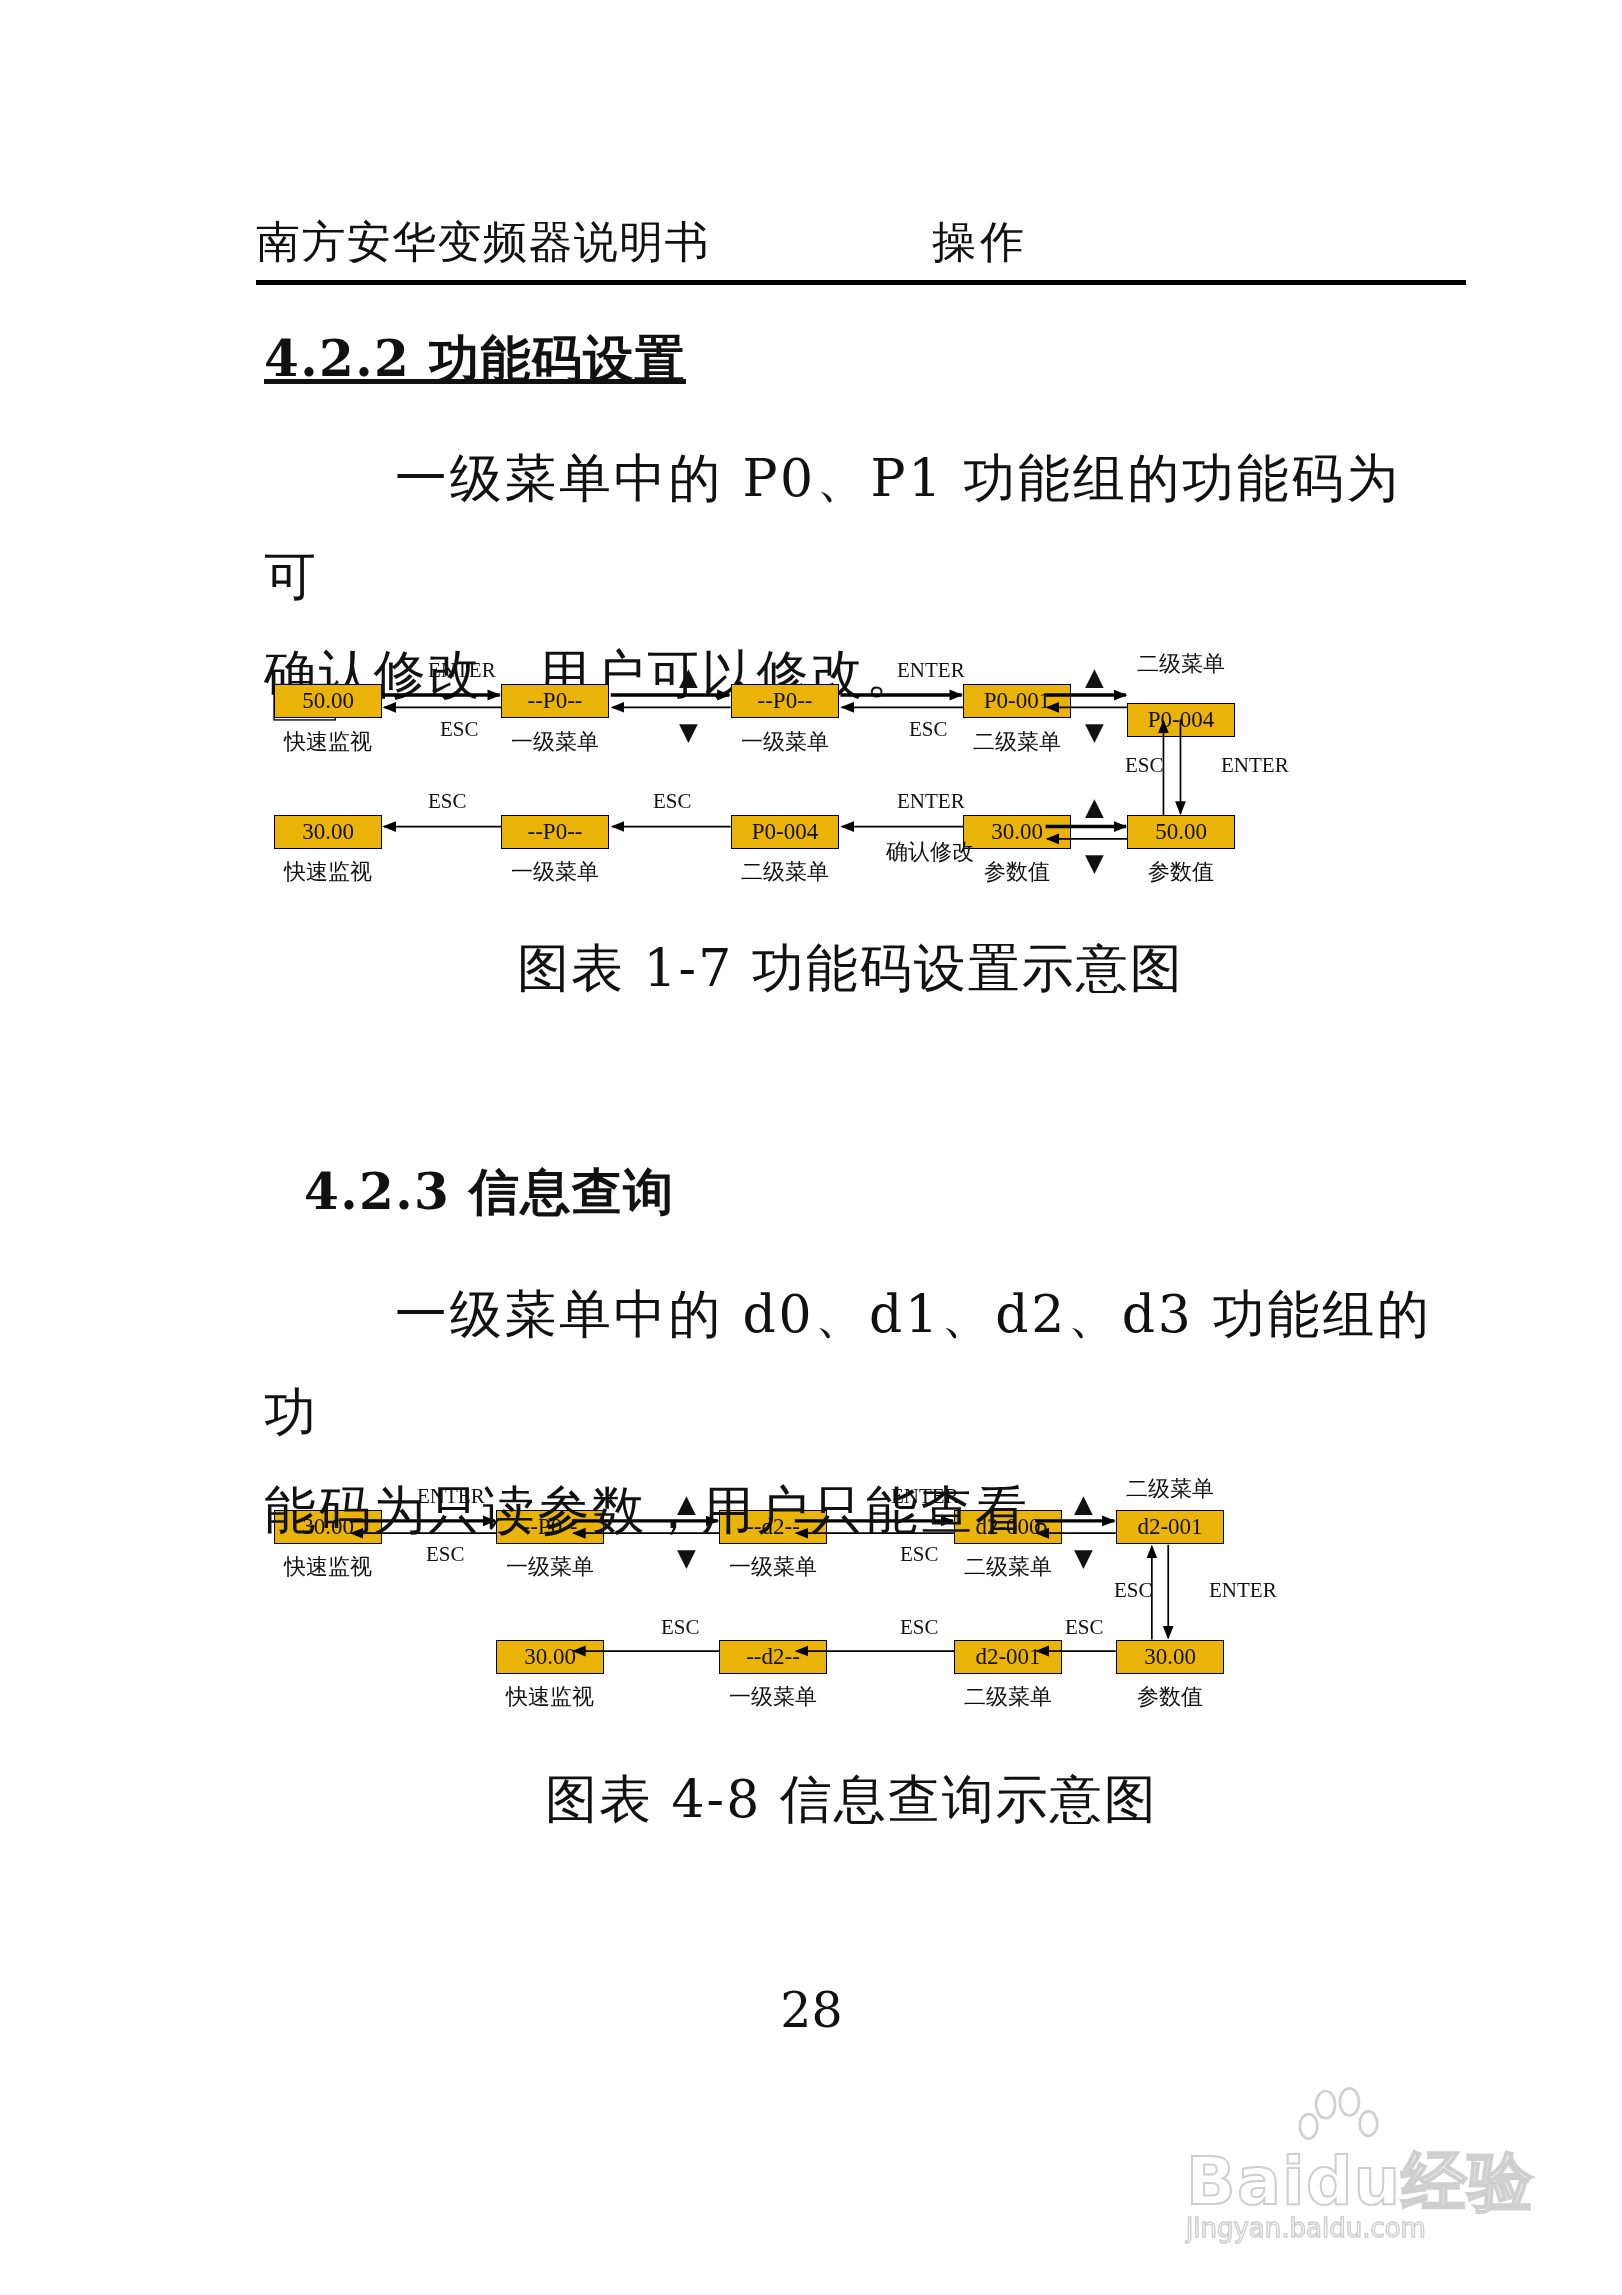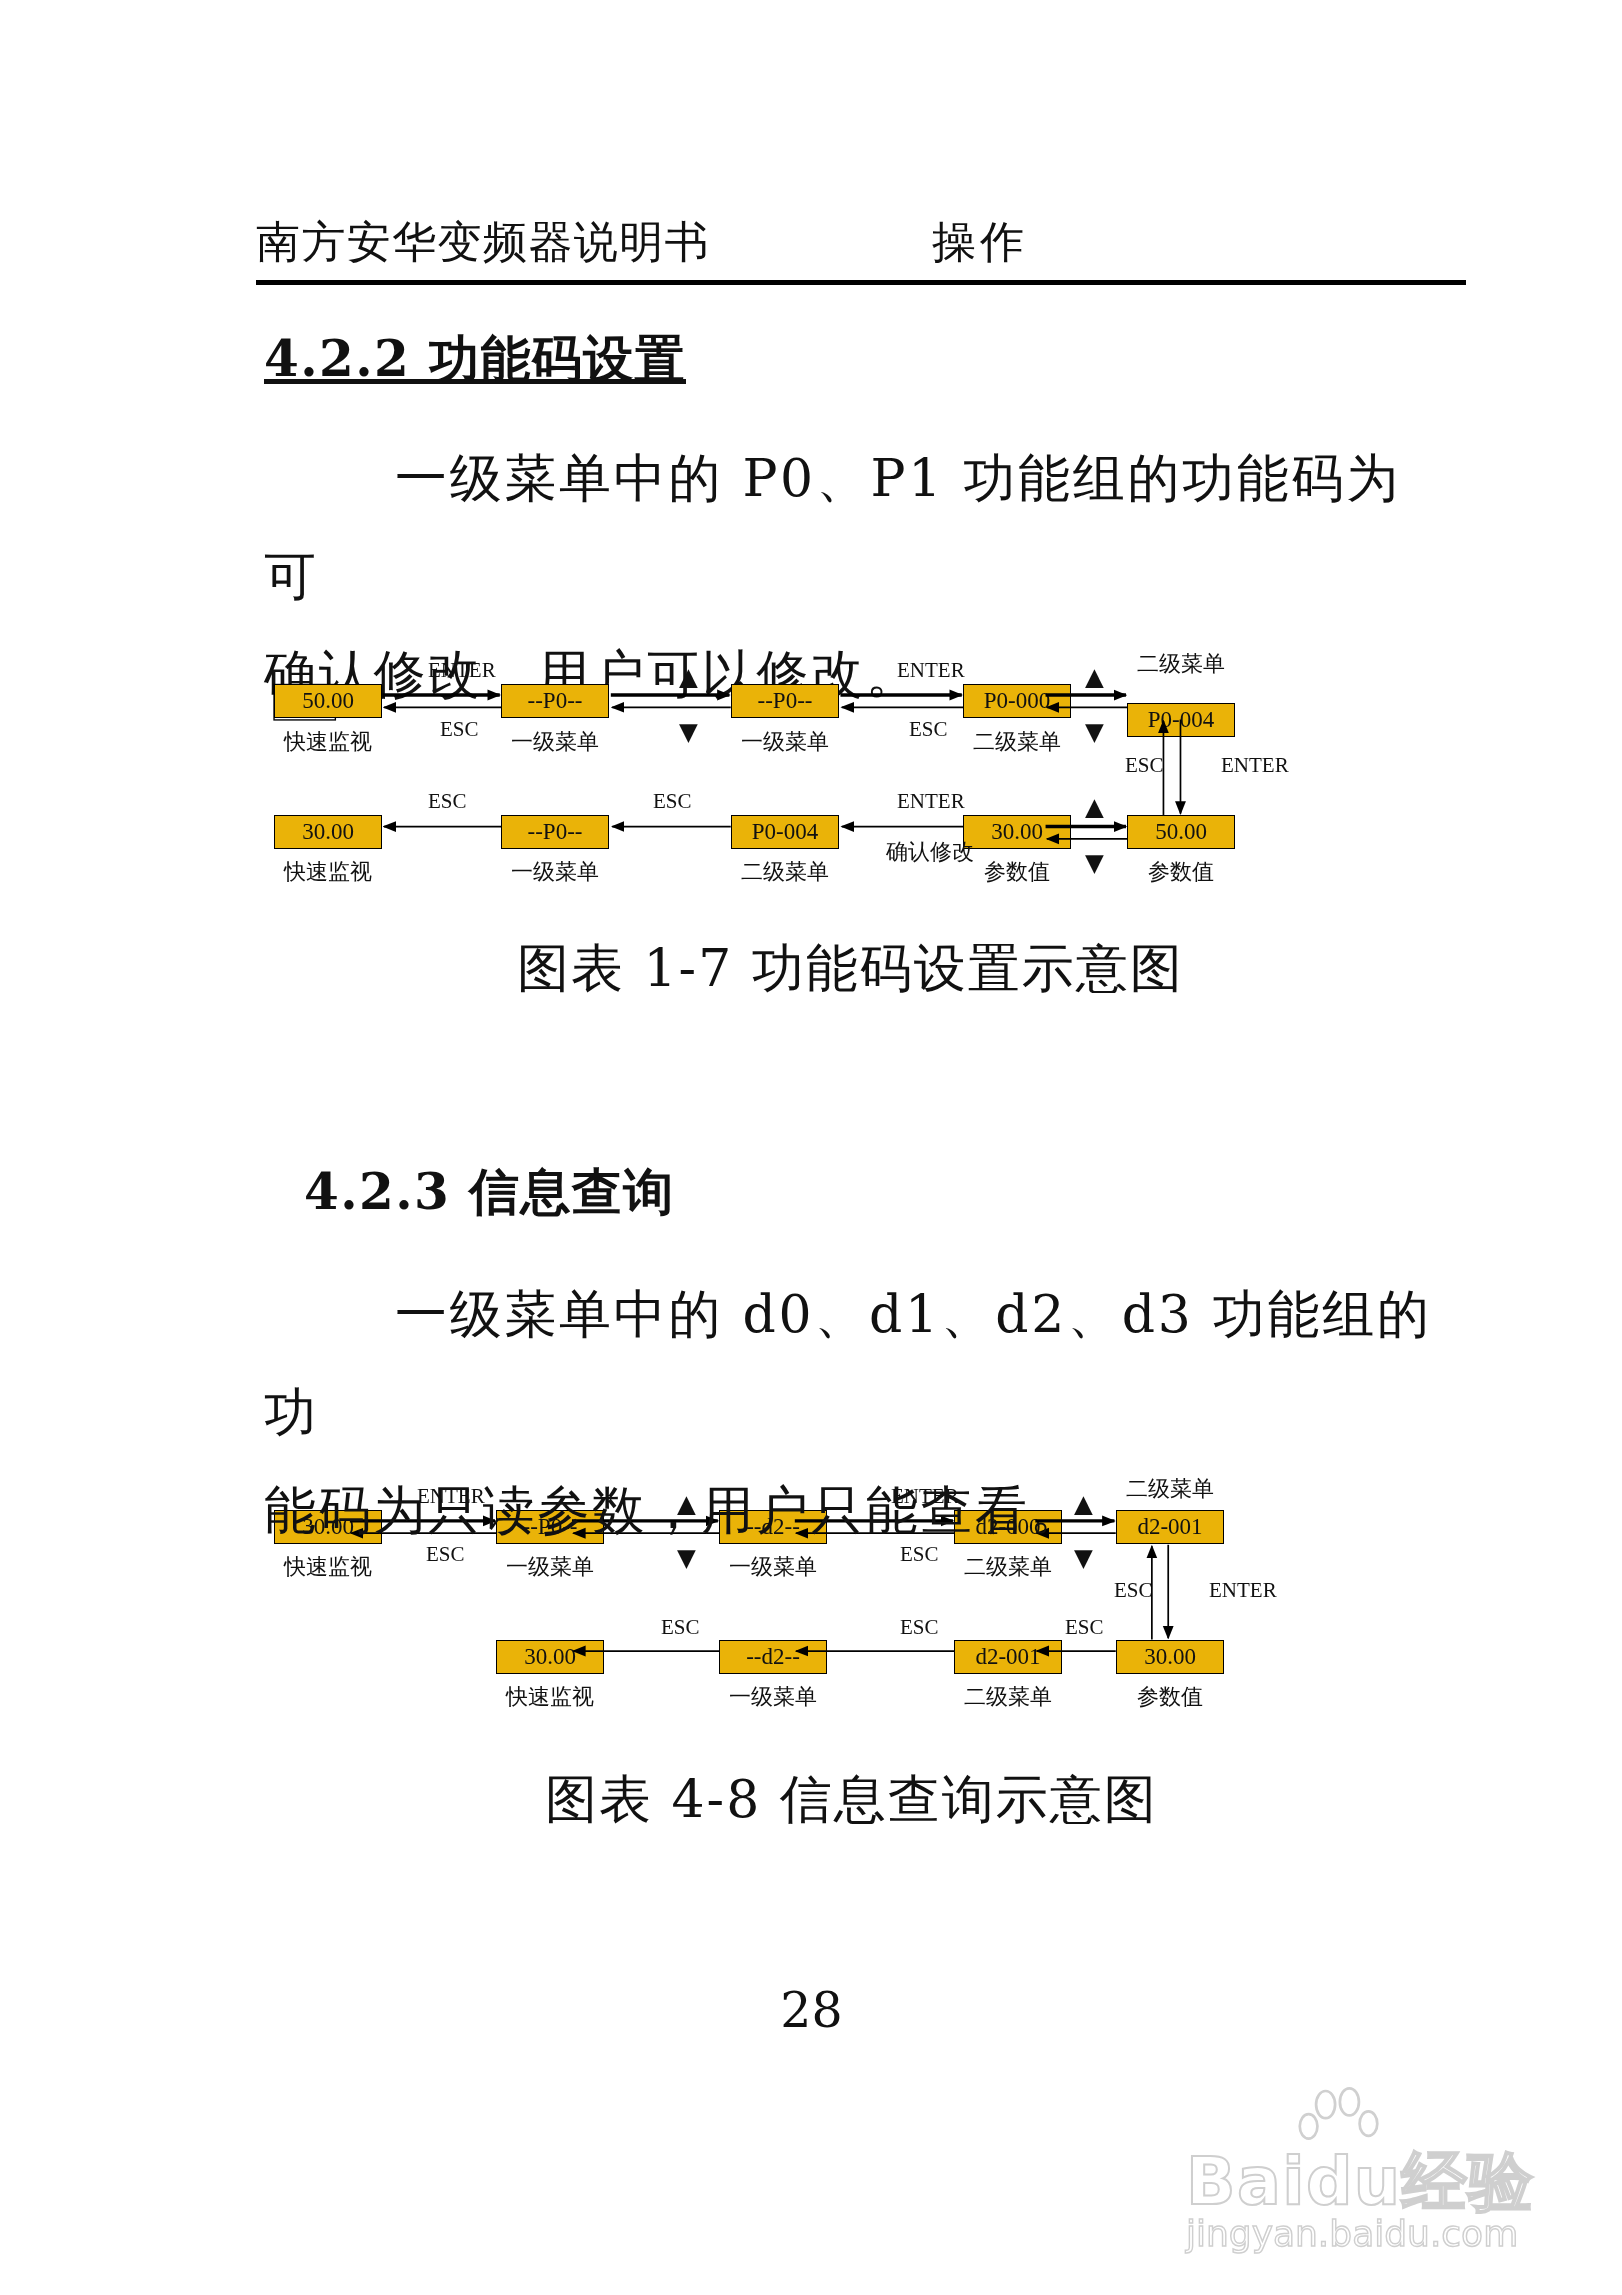--- a/index.html
+++ b/index.html
@@ -13,21 +13,21 @@
   .para { font-size: 52px; left: 264px; width: 1186px; line-height: 98px; letter-spacing: 2.7px; }
   .para .indent { display: inline-block; width: 131px; }
   .caption { font-size: 52px; letter-spacing: 2px; }
   .page-number { left: 0; width: 1623px; top: 1982px; text-align: center; font-size: 49px; }
   svg.diagram { position: absolute; left: 0; overflow: visible; }
   .watermark { right: 82px; bottom: 41px; width: 382px; height: 177px; color: #d9d9d9; }
   .wm-brand { position: absolute; left: 27px; top: 61px; font-family: "DejaVu Sans", sans-serif;
               font-size: 65px; font-weight: bold; color: #fff;
               -webkit-text-stroke: 2px #cfcfcf; letter-spacing: 1.4px; }
   .wm-url { position: absolute; left: 27px; top: 136px; font-family: "DejaVu Sans", sans-serif;
-            font-size: 36px; color: #fff; -webkit-text-stroke: 1.4px #cfcfcf; }
+            font-size: 26px; color: #fff; -webkit-text-stroke: 1.4px #cfcfcf; }
   .wm-paw { position: absolute; left: 136px; top: 6.8px; }
 </style>
 </head>
 <body>
 
 <div class="abs header-left">南方安华变频器说明书</div>
 <div class="abs header-right">操作</div>
 <div class="abs header-rule"></div>
 
 <div class="abs section-title" style="top:326px;text-decoration:underline;">4.2.2 功能码设置</div>
@@ -58,21 +58,21 @@
   <div class="abs box" style="left:274px;top:684px;">
       <span>50.00</span>
     </div>
   <div class="abs box" style="left:501px;top:684px;">
       <span>--P0--</span>
     </div>
   <div class="abs box" style="left:731px;top:684px;">
       <span>--P0--</span>
     </div>
   <div class="abs box" style="left:963px;top:684px;">
-      <span>P0-000</span>
+      <span>P0-001</span>
     </div>
   <div class="abs box" style="left:1127px;top:684px;margin-top:19px;">
       <span>P0-004</span>
     </div>
 
   <div class="abs blabel" style="left:274px;top:727px;">快速监视</div>
   <div class="abs blabel" style="left:501px;top:727px;">一级菜单</div>
   <div class="abs blabel" style="left:731px;top:727px;">一级菜单</div>
   <div class="abs blabel" style="left:963px;top:727px;">二级菜单</div>
   <div class="abs blabel" style="left:1127px;top:649px;">二级菜单</div>

